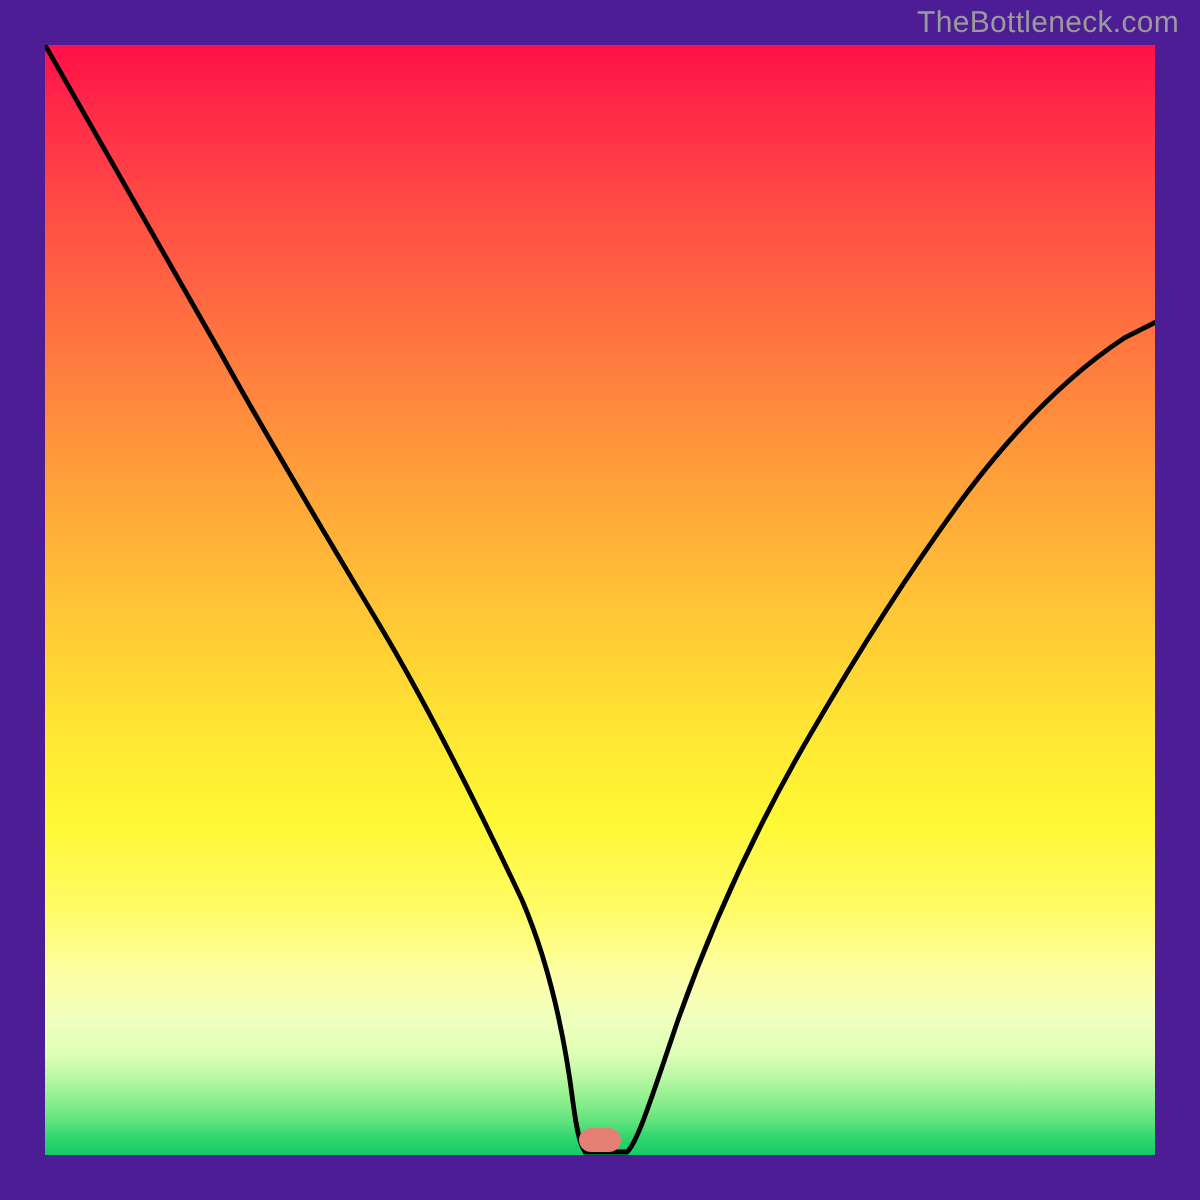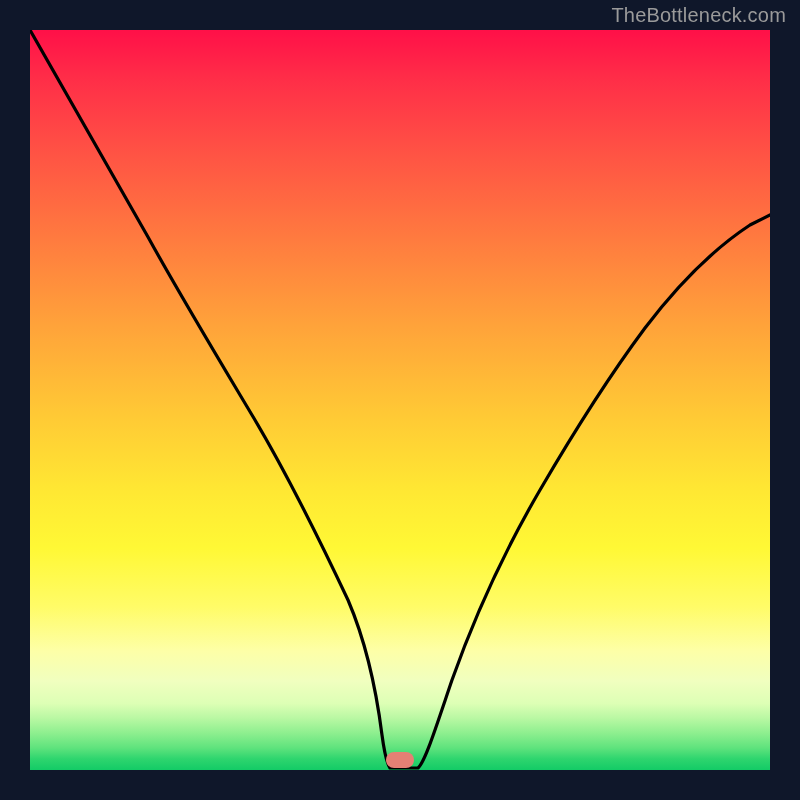--- a/index.html
+++ b/index.html
@@ -9,21 +9,21 @@
     height: 800px;
     background: #000;
     overflow: hidden;
   }
   .frame {
     position: absolute;
     top: 0;
     left: 0;
     width: 800px;
     height: 800px;
-    background: #0f172a;
+    background: #4c1d95;
   }
   .plot-bg {
     position: absolute;
     top: 30px;
     left: 30px;
     width: 740px;
     height: 740px;
     
     background: linear-gradient(
       to bottom,

